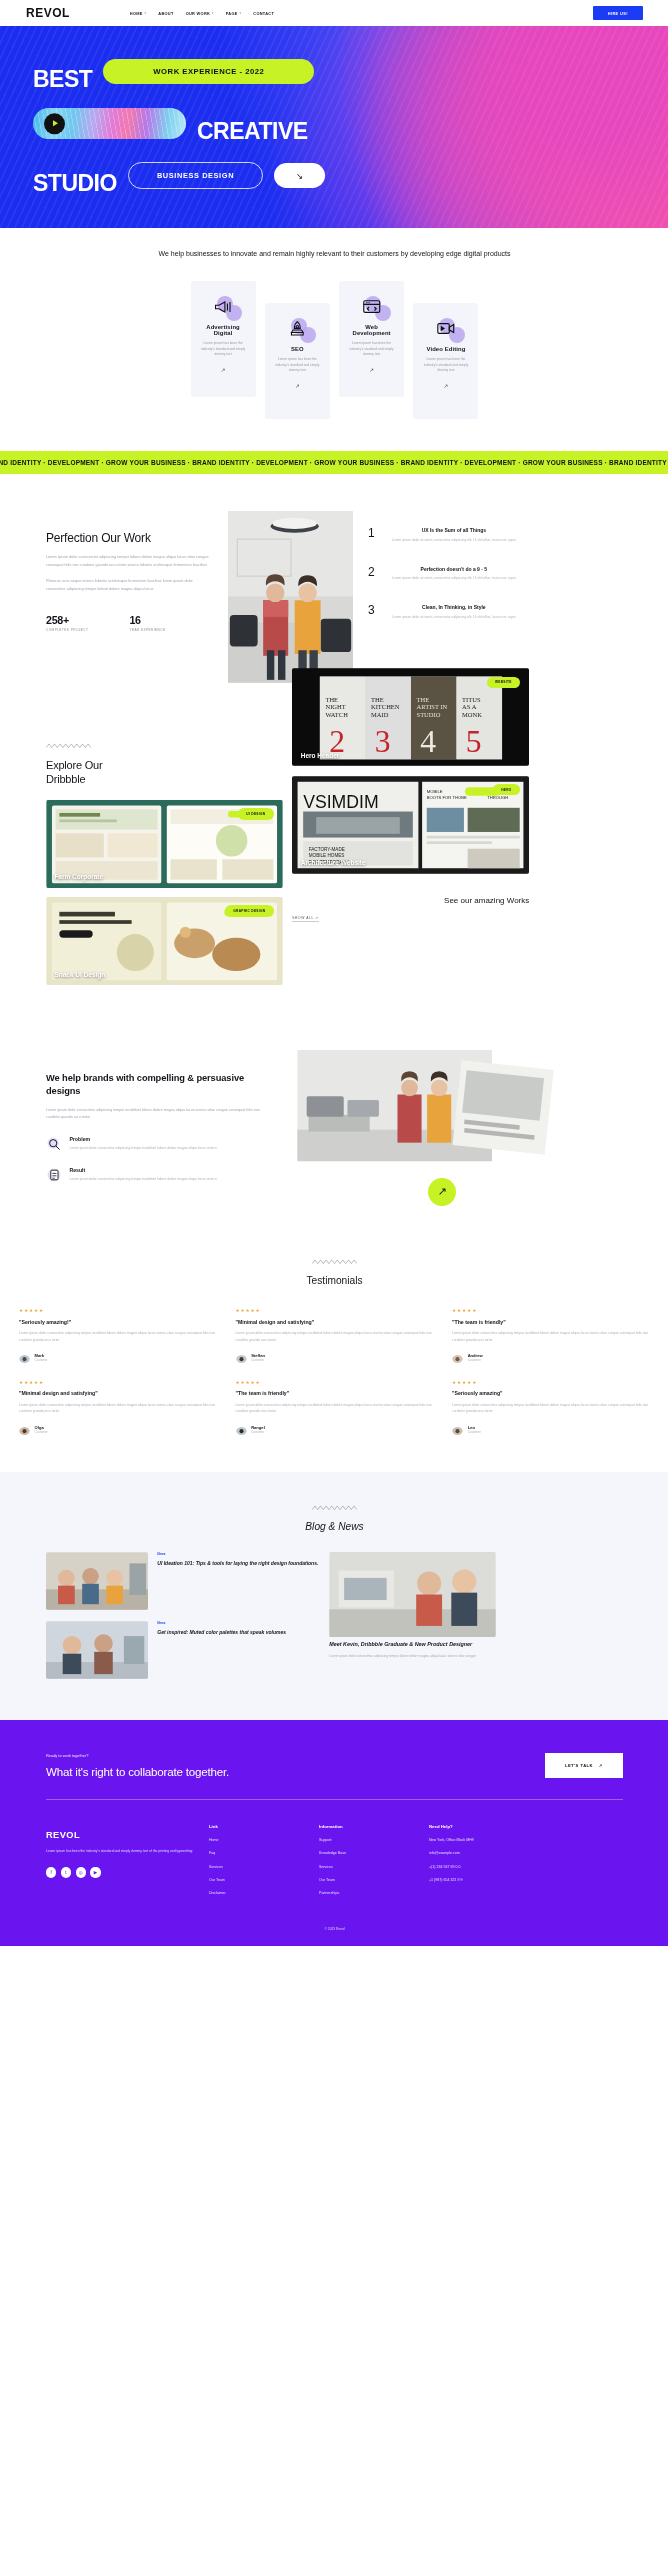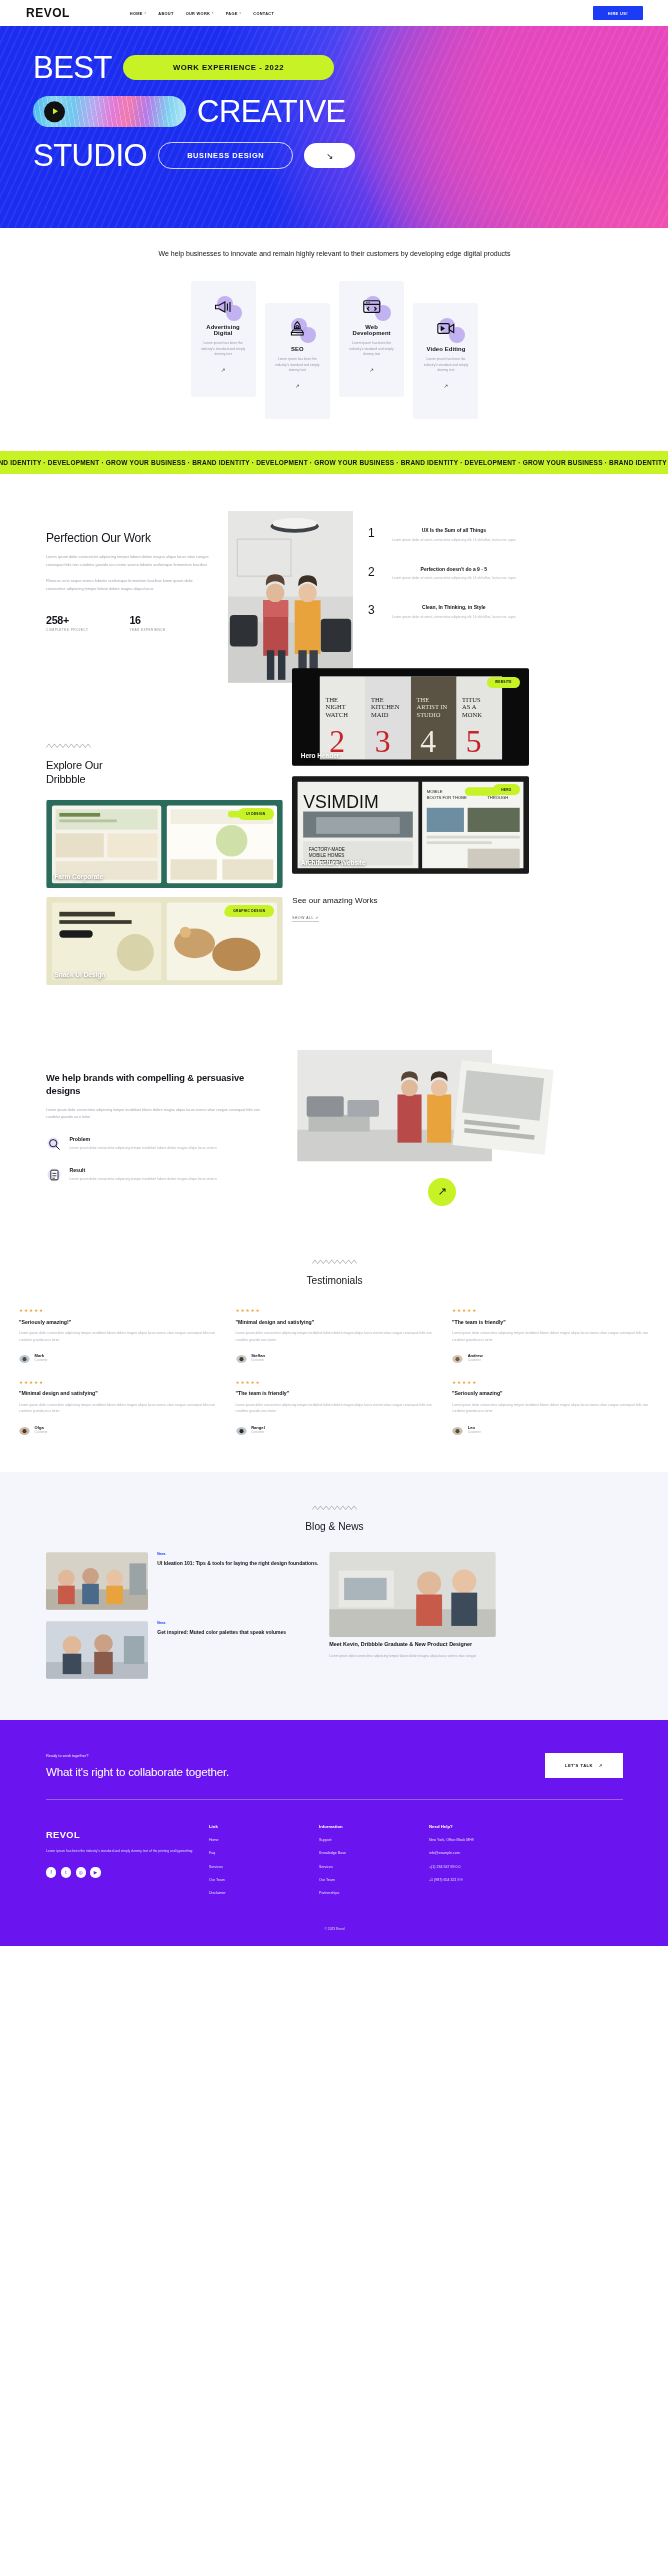--- a/index.html
+++ b/index.html
@@ -34,21 +34,21 @@
        linear-gradient(100deg,#1b2ef0 0%,#1b2ef0 58%,#3a34e8 70%,#7b2fd8 82%,#c23ab8 92%,#e0479d 100%);
   }
   .hero-bg:after{ content:""; position:absolute; inset:0;
      background:
        repeating-linear-gradient(115deg, rgba(255,255,255,.055) 0 1.9px, rgba(255,255,255,0) 1.9px 6.5px);
      mix-blend-mode:screen;
   }
   .hero-inner { position:relative; padding:26px 33px 0 33px; }
   .hline { display:flex; align-items:center; gap:11px; }
   .hline + .hline { margin-top:13px; }
-  .big { font-size:31px; line-height:1; font-weight:400; color:#fff; letter-spacing:-0.5px; }
+  .big { font-size:23px; line-height:1; font-weight:700; color:#fff; letter-spacing:-0.5px;margin-top:16px; }
   .pill-lime { background:#c6f226; color:#111; font-size:7.7px; font-weight:700; letter-spacing:0.5px;
                padding:8.4px 50px; border-radius:37px; white-space:nowrap; cursor:pointer; }
   .pill-outline { border:0.9px solid rgba(255,255,255,.8); color:#fff; font-size:7.4px; font-weight:600;
                letter-spacing:0.6px; padding:8.4px 28px; border-radius:37px; white-space:nowrap; cursor:pointer; }
   .pill-white { background:#fff; color:#111; border-radius:37px; padding:7.4px 22px; font-size:8.4px; cursor:pointer;
                 display:flex; align-items:center; justify-content:center; }
   .vid { width:153px; height:31px; border-radius:37px; position:relative; overflow:hidden; cursor:pointer;
          background:linear-gradient(95deg,#46b9ef 0%,#8ad6f2 14%,#6fc8ee 26%,#b9a8f0 40%,#e27ad6 52%,#f07ab0 62%,#b57ae8 74%,#7fd2ef 88%,#bde7f7 100%); }
   .vid:after { content:""; position:absolute; inset:0;
      background:repeating-linear-gradient(80deg, rgba(255,255,255,.25) 0 0.9px, rgba(255,255,255,0) 0.9px 4.6px); }
@@ -98,21 +98,21 @@
   .zig { width:45px; height:5.6px; margin-bottom:7.4px; }
   .por-head h2 { font-size:11px; font-weight:400; line-height:1.25; color:#15151c; letter-spacing:-0.2px;}
   .por-grid { display:flex; gap:9.3px; margin-top:13px; align-items:flex-start; }
   .por-col-l { width:237px; }
   .por-col-r { width:237px; margin-top:-74px; }
   .card { position:relative; overflow:hidden; border-radius:1.9px; cursor:pointer; }
   .card .cap { position:absolute; left:8.4px; bottom:7.4px; color:#fff; font-size:6.5px; font-weight:600; z-index:4; text-shadow:0 0.9px 2.8px rgba(0,0,0,.5);}
   .tag { position:absolute; right:9.3px; top:8.4px; background:#c6f226; color:#111; font-size:3.2px; font-weight:700;
          padding:3.7px 8.4px; border-radius:18.6px; z-index:5; letter-spacing:0.3px;}
   .works { margin-top:22px; padding-left:0; }
-  .works h3 { font-size:8px; font-weight:500; color:#15151c; }
+  .works h3 { font-size:8px; font-weight:500; color:#15151c;text-align:right; }
   .works .sa { font-size:3.3px; letter-spacing:0.6px; color:#555; margin-top:7.4px; display:inline-block; border-bottom:0.9px solid #ccc; padding-bottom:1.9px; cursor:pointer;}
 
   
   .brands { display:flex; padding:28px 46px 37px; gap:18.6px; align-items:flex-start; }
   .br-left { width:223px; padding-top:22px; }
   .br-left h2 { font-size:9.3px; font-weight:600; line-height:1.4; color:#15151c; letter-spacing:-0.1px;}
   .br-left > p { font-size:3.6px; line-height:1.95; color:#a3a3b0; margin-top:9.3px; }
   .br-item { display:flex; gap:7.4px; margin-top:15px; align-items:flex-start; }
   .br-ic { width:16px; height:16px; flex:none; position:relative; display:flex; align-items:center; justify-content:center;}
   .br-item h5 { font-size:5.2px; font-weight:700; color:#15151c; }
@@ -130,21 +130,21 @@
   .tcard { }
   .stars { color:#e8a93b; font-size:4.6px; letter-spacing:0.9px; }
   .tcard h5 { font-size:5.2px; font-weight:700; color:#15151c; margin-top:5.6px; }
   .tcard p { font-size:3.3px; line-height:1.9; color:#b0b0bb; margin-top:5.6px; }
   .person { display:flex; align-items:center; gap:4.6px; margin-top:9.3px; }
   .av { width:11px; height:11px; border-radius:50%; flex:none; overflow:hidden; position:relative; }
   .person b { font-size:4.1px; font-weight:700; color:#15151c; display:block; }
   .person small { font-size:3px; color:#b0b0bb; display:block; }
 
   
-  .blog { background:#f4f6fc; padding:32px 46px 41px; }
+  .blog { background:#f4f6fc; padding:32px 46px 41px;font-style:italic; }
   .bl-head { text-align:center; }
   .bl-head .zig { margin:0 auto 7.4px; }
   .bl-head h2 { font-size:10.2px; font-weight:500; color:#15151c; }
   .bl-grid { display:flex; gap:11px; margin-top:20.4px; align-items:flex-start; }
   .bl-col { display:flex; flex-direction:column; gap:11px; }
   .bl-img { width:102px; height:58px; border-radius:1.9px; overflow:hidden; position:relative; flex:none;}
   .bl-row { display:flex; gap:9.3px; }
   .bl-cat { font-size:3.2px; color:#1b3bf5; font-weight:700; }
   .bl-t { font-size:5px; font-weight:700; line-height:1.45; color:#15151c; margin-top:3.7px; }
   .bl-big { width:167px; }

